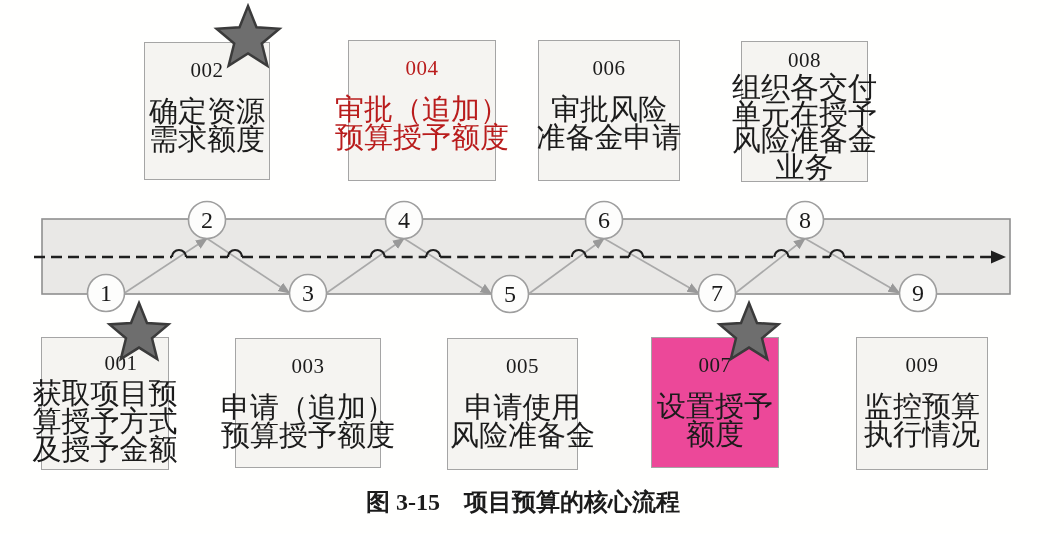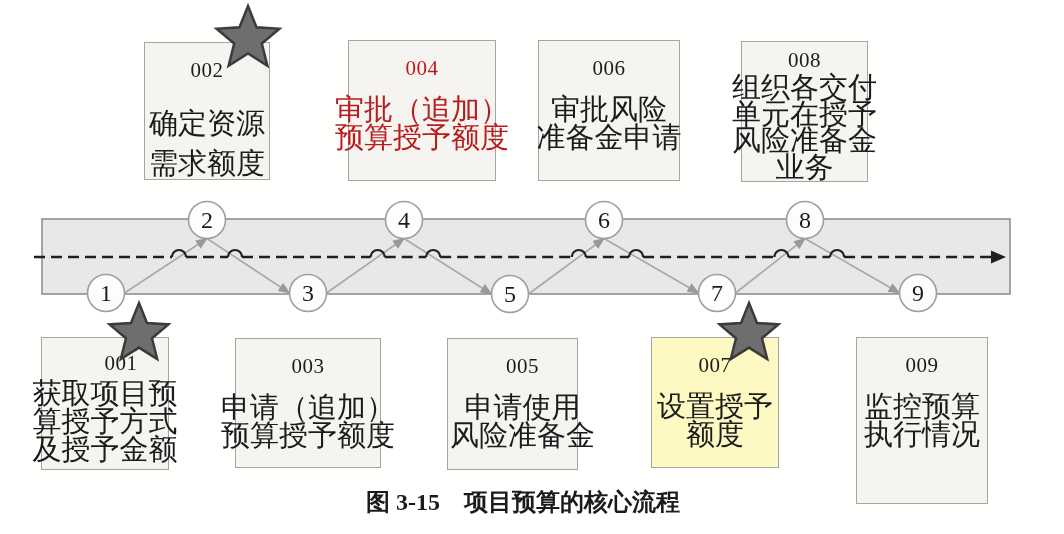--- a/index.html
+++ b/index.html
@@ -103,21 +103,21 @@
       <circle cx="918" cy="293" r="18.5" fill="#fdfdfc" stroke="#9e9e9e" stroke-width="1.6"></circle>
       <text x="918" y="301" text-anchor="middle" font-size="24" font-family="&quot;Liberation Serif&quot;, serif" fill="#1b1b1b">9</text>
     </svg>
   <div id="boxes-layer">
       <div class="box lines-3" style="left: 41px; top: 337px; width: 128px; height: 133px; background: rgb(245, 244, 241); border: 1.3px solid rgb(165, 165, 165); color: rgb(27, 27, 27);">
         <div class="box-code">001</div>
         <div class="box-line">获取项目预</div>
         <div class="box-line">算授予方式</div>
         <div class="box-line">及授予金额</div>
       </div>
-      <div class="box lines-2" style="left: 144px; top: 42px; width: 126px; height: 138px; background: rgb(245, 244, 241); border: 1.3px solid rgb(165, 165, 165); color: rgb(27, 27, 27); gap: 12px;">
+      <div class="box lines-2" style="left: 144px; top: 42px; width: 126px; height: 138px; background: rgb(245, 244, 241); border: 1.3px solid rgb(165, 165, 165); color: rgb(27, 27, 27);">
         <div class="box-code">002</div>
         <div class="box-line">确定资源</div>
         <div class="box-line">需求额度</div>
       </div>
       <div class="box lines-2" style="left: 235px; top: 338px; width: 146px; height: 130px; background: rgb(245, 244, 241); border: 1.3px solid rgb(165, 165, 165); color: rgb(27, 27, 27);">
         <div class="box-code">003</div>
         <div class="box-line">申请（追加）</div>
         <div class="box-line">预算授予额度</div>
       </div>
       <div class="box lines-2" style="left: 336px; top: 40px; width: 148px; height: 141px; background: rgb(245, 244, 241); border: 1.3px solid rgb(165, 165, 165); color: #b91c1c; margin-left: 12px;">
@@ -128,33 +128,33 @@
       <div class="box lines-2" style="left: 447px; top: 338px; width: 131px; height: 132px; background: rgb(245, 244, 241); border: 1.3px solid rgb(165, 165, 165); color: rgb(27, 27, 27); padding-left: 20px;">
         <div class="box-code">005</div>
         <div class="box-line">申请使用</div>
         <div class="box-line">风险准备金</div>
       </div>
       <div class="box lines-2" style="left: 538px; top: 40px; width: 142px; height: 141px; background: rgb(245, 244, 241); border: 1.3px solid rgb(165, 165, 165); color: rgb(27, 27, 27);">
         <div class="box-code">006</div>
         <div class="box-line">审批风险</div>
         <div class="box-line">准备金申请</div>
       </div>
-      <div class="box lines-2" style="left: 651px; top: 337px; width: 128px; height: 131px; background: #fef9c3; border: 1.3px solid rgb(165, 165, 165); color: rgb(27, 27, 27);">
+      <div class="box lines-2" style="left: 651px; top: 337px; width: 128px; height: 131px; background: #ec4899; border: 1.3px solid rgb(165, 165, 165); color: rgb(27, 27, 27);">
         <div class="box-code">007</div>
         <div class="box-line">设置授予</div>
         <div class="box-line">额度</div>
       </div>
       <div class="box lines-4" style="left: 741px; top: 41px; width: 127px; height: 141px; background: rgb(245, 244, 241); border: 1.3px solid rgb(165, 165, 165); color: rgb(27, 27, 27);">
         <div class="box-code">008</div>
         <div class="box-line">组织各交付</div>
         <div class="box-line">单元在授予</div>
         <div class="box-line">风险准备金</div>
         <div class="box-line">业务</div>
       </div>
-      <div class="box lines-2" style="left: 856px; top: 337px; width: 132px; height: 167px; background: rgb(245, 244, 241); border: 1.3px solid rgb(165, 165, 165); color: rgb(27, 27, 27);">
+      <div class="box lines-2" style="left: 856px; top: 337px; width: 132px; height: 133px; background: rgb(245, 244, 241); border: 1.3px solid rgb(165, 165, 165); color: rgb(27, 27, 27);">
         <div class="box-code">009</div>
         <div class="box-line">监控预算</div>
         <div class="box-line">执行情况</div>
       </div>
     </div>
   <svg id="stars-svg" class="layer" width="1064" height="534">
       <polygon points="248.0,6.0 256.5,27.3 279.4,28.8 261.8,43.5 267.4,65.7 248.0,53.5 228.6,65.7 234.2,43.5 216.6,28.8 239.5,27.3" fill="#6e6e6e" stroke="#3b3b3b" stroke-width="2.5" stroke-linejoin="miter"></polygon>
       <polygon points="139.0,303.0 147.0,323.0 168.5,324.4 152.0,338.2 157.2,359.1 139.0,347.6 120.8,359.1 126.0,338.2 109.5,324.4 131.0,323.0" fill="#6e6e6e" stroke="#3b3b3b" stroke-width="2.5" stroke-linejoin="miter"></polygon>
       <polygon points="749.0,303.0 757.0,323.0 778.5,324.4 762.0,338.2 767.2,359.1 749.0,347.6 730.8,359.1 736.0,338.2 719.5,324.4 741.0,323.0" fill="#6e6e6e" stroke="#3b3b3b" stroke-width="2.5" stroke-linejoin="miter"></polygon>
     </svg>

